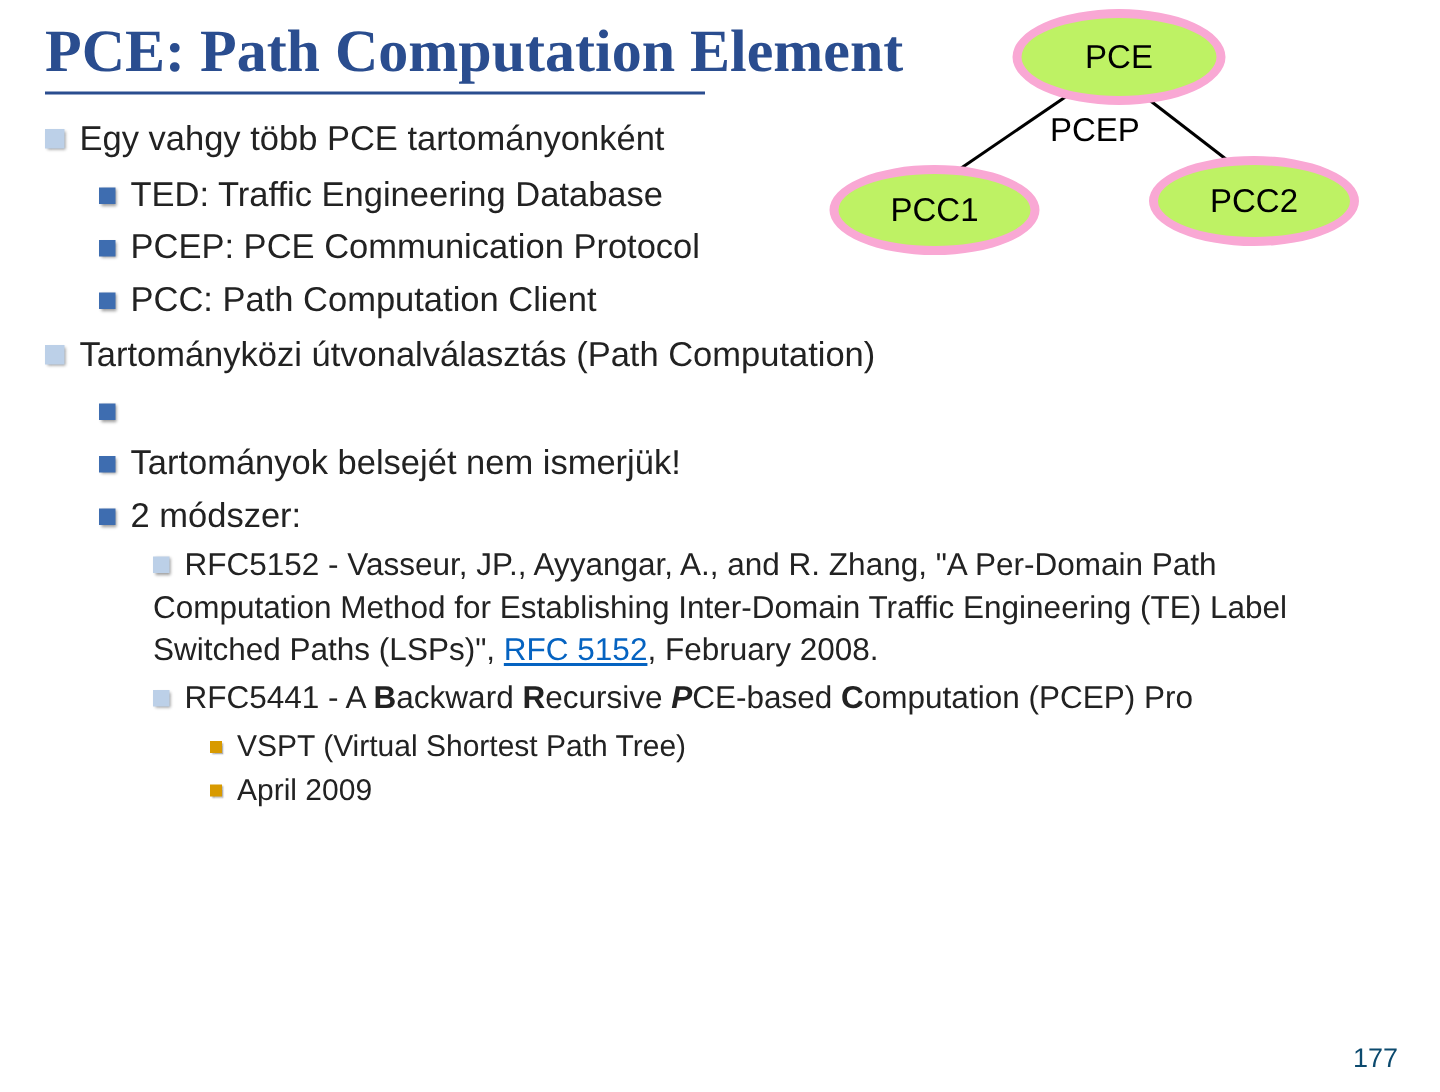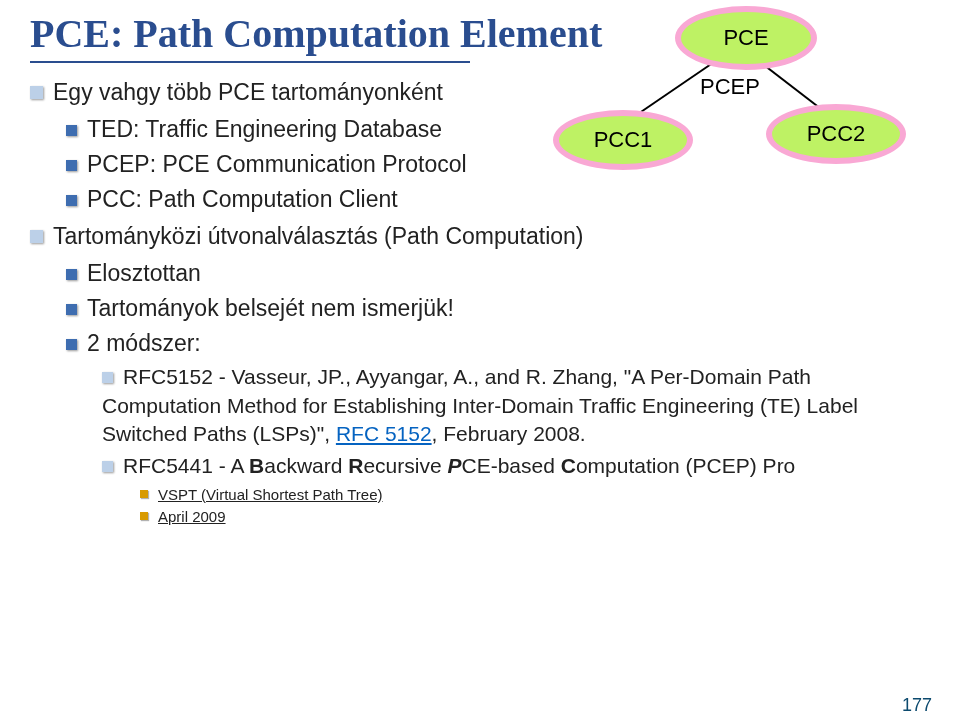--- a/index.html
+++ b/index.html
@@ -30,21 +30,21 @@
     width: 440px;
   }
   .content {
     font-size: 23px;
     color: #222;
     line-height: 1.35;
   }
   .lvl1 { margin: 6px 0 6px 0; }
   .lvl2 { margin: 0 0 4px 36px; }
   .lvl3 { margin: 4px 0 4px 72px; font-size: 21px;}
-  .lvl4 { margin: 2px 0 2px 110px; font-size: 15px; text-decoration: underline;}
+  .lvl4 { margin: 2px 0 2px 110px; font-size: 20px;}
   .bullet-box {
     display: inline-block;
     width: 13px;
     height: 13px;
     margin-right: 10px;
     vertical-align: 1px;
     box-shadow: 1px 1px 2px rgba(0,0,0,0.4);
   }
   .b1 { background: #bcd0e8; }
   .b2 { background: #3e6db0; width: 11px; height: 11px;}
@@ -101,21 +101,21 @@
     <div class="ellipse" style="left:241px; top:100px; width:128px; height:48px;text-align:right;">PCC2</div>
   </div>
 
   <div class="content">
     <div class="lvl1"><span class="bullet-box b1"></span><span>Egy vahgy több PCE tartományonként</span></div>
     <div class="lvl2"><span class="bullet-box b2"></span><span>TED: Traffic Engineering Database</span></div>
     <div class="lvl2"><span class="bullet-box b2"></span><span>PCEP: PCE Communication Protocol</span></div>
     <div class="lvl2"><span class="bullet-box b2"></span><span>PCC: Path Computation Client</span></div>
 
     <div class="lvl1"><span class="bullet-box b1"></span><span>Tartományközi útvonalválasztás (Path Computation)</span></div>
-    <div class="lvl2"><span class="bullet-box b2"></span><span>Elosztottan</span></div>
+    <div class="lvl2"><span class="bullet-box b2"></span></div>
     <div class="lvl2"><span class="bullet-box b2"></span><span>Tartományok belsejét nem ismerjük!</span></div>
     <div class="lvl2"><span class="bullet-box b2"></span><span>2 módszer:</span></div>
 
     <div class="lvl3"><span class="bullet-box b3"></span><span><span>RFC5152 - Vasseur, JP., Ayyangar, A., and R. Zhang, "A Per-Domain Path Computation Method for Establishing Inter-Domain Traffic Engineering (TE) Label Switched Paths (LSPs)", </span><span class="link">RFC 5152</span><span>, February 2008.</span></span></div>
 
     <div class="lvl3"><span class="bullet-box b3"></span><span><span>RFC5441 - A </span><span class="bold-letter">B</span><span>ackward </span><span class="bold-letter">R</span><span>ecursive </span><span class="bold-letter italic" style="font-style:italic">P</span><span>CE-based </span><span class="bold-letter">C</span><span>omputation (PCEP) Pro</span></span></div>
 
     <div class="lvl4"><span class="b4"></span><span>VSPT (Virtual Shortest Path Tree)</span></div>
     <div class="lvl4"><span class="b4"></span><span>April 2009</span></div>
 

